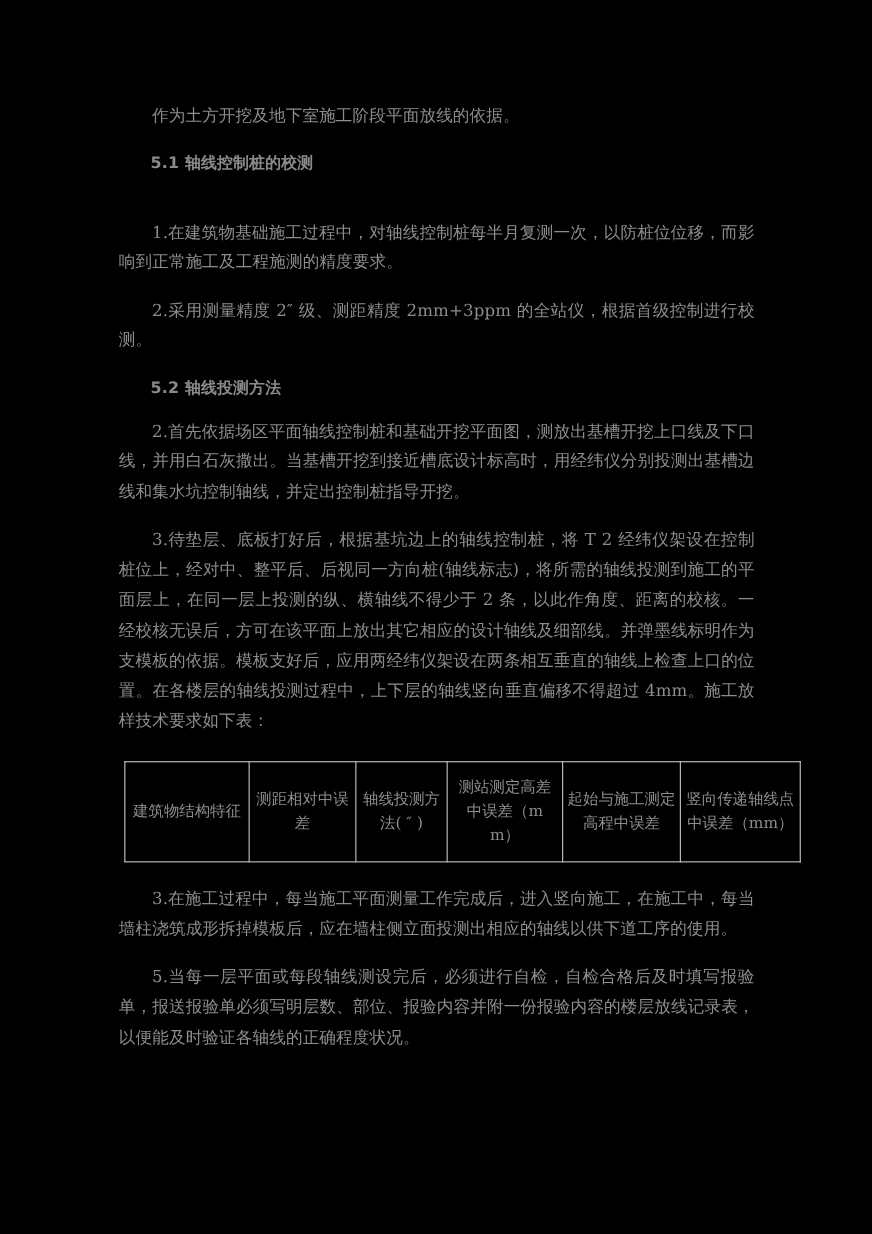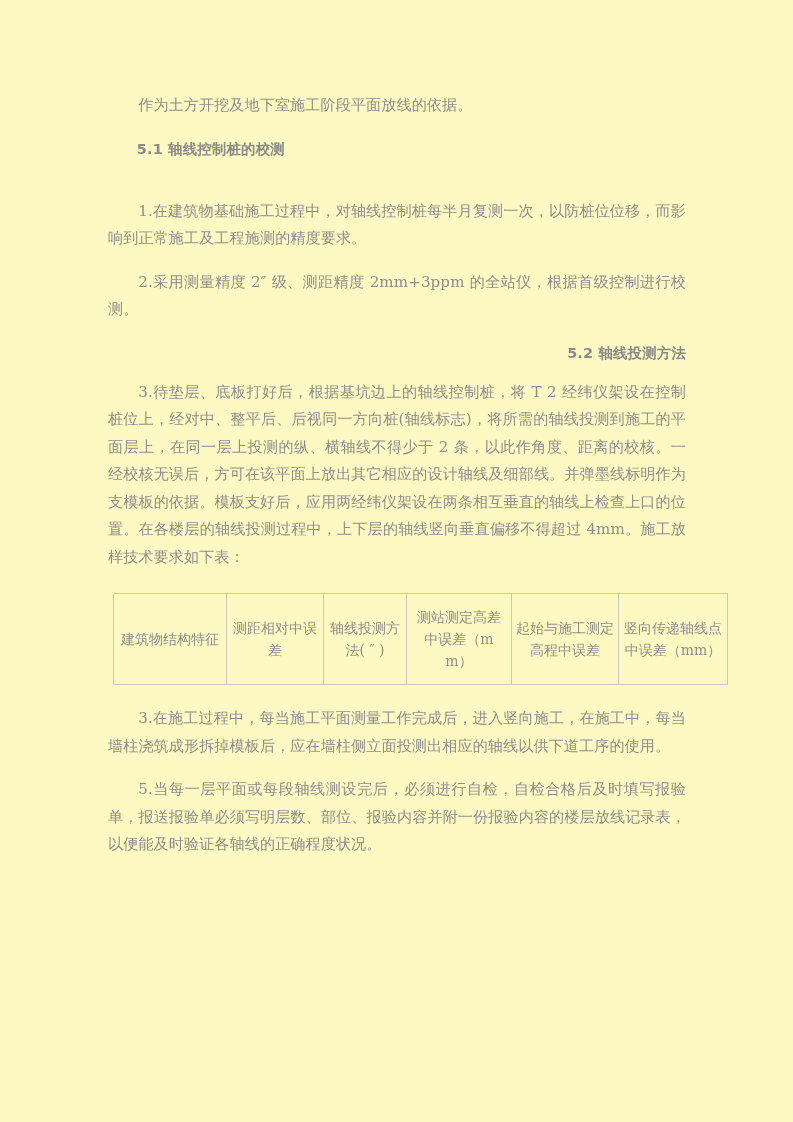--- a/index.html
+++ b/index.html
@@ -14,21 +14,21 @@
     overflow: hidden;
     font-family: "DejaVu Serif", "Liberation Serif", serif;
     color: #8d8d8d;
     -webkit-font-smoothing: antialiased;
   }
 
   .page {
     position: relative;
     width: 793px;
     height: 1122px;
-    background: #fef9c3;
+    background: #000000;
     box-sizing: border-box;
   }
 
   .content {
     position: absolute;
     left: 108px;
     top: 92px;
     width: 578px;
   }
 
@@ -53,21 +53,20 @@
     font-weight: bold;
     font-size: 14.4px;
     line-height: 26px;
     color: #8a8a8a;
     margin: 0 0 13px 0;
     text-indent: 2em;
     letter-spacing: 0.2px;
   }
   .heading-2 {
     margin-top: 2px;
-    text-align: right;
   }
 
   
   .gap-top-a { margin-top: 7px; }
   .gap-top-b { margin-top: 36px; }
 
   
   .table-wrap {
     margin: 22px 0 20px 5px;
   }
@@ -114,20 +113,21 @@
 
     <h2 class="heading gap-top-a">5.1 轴线控制桩的校测</h2>
 
     <p class="para indent gap-top-b">1.在建筑物基础施工过程中，对轴线控制桩每半月复测一次，以防桩位位移，而影响到正常施工及工程施测的精度要求。</p>
 
     <p class="para indent">2.采用测量精度 2″ 级、测距精度 2mm+3ppm 的全站仪，根据首级控制进行校测。</p>
 
     <h2 class="heading heading-2 gap-top-a">5.2 轴线投测方法</h2>
 
 
+    <p class="para indent">2.首先依据场区平面轴线控制桩和基础开挖平面图，测放出基槽开挖上口线及下口线，并用白石灰撒出。当基槽开挖到接近槽底设计标高时，用经纬仪分别投测出基槽边线和集水坑控制轴线，并定出控制桩指导开挖。</p>
 
     <p class="para indent">3.待垫层、底板打好后，根据基坑边上的轴线控制桩，将 T 2 经纬仪架设在控制桩位上，经对中、整平后、后视同一方向桩(轴线标志)，将所需的轴线投测到施工的平面层上，在同一层上投测的纵、横轴线不得少于 2 条，以此作角度、距离的校核。一经校核无误后，方可在该平面上放出其它相应的设计轴线及细部线。并弹墨线标明作为支模板的依据。模板支好后，应用两经纬仪架设在两条相互垂直的轴线上检查上口的位置。在各楼层的轴线投测过程中，上下层的轴线竖向垂直偏移不得超过 4mm。施工放样技术要求如下表：</p>
 
     <div class="table-wrap">
       <table class="spec-table">
         <tbody>
           <tr class="header-row">
             <td class="col-0">建筑物结构特征</td>
             <td class="col-1">测距相对中误差</td>
             <td class="col-2">轴线投测方法( ″ )</td>

